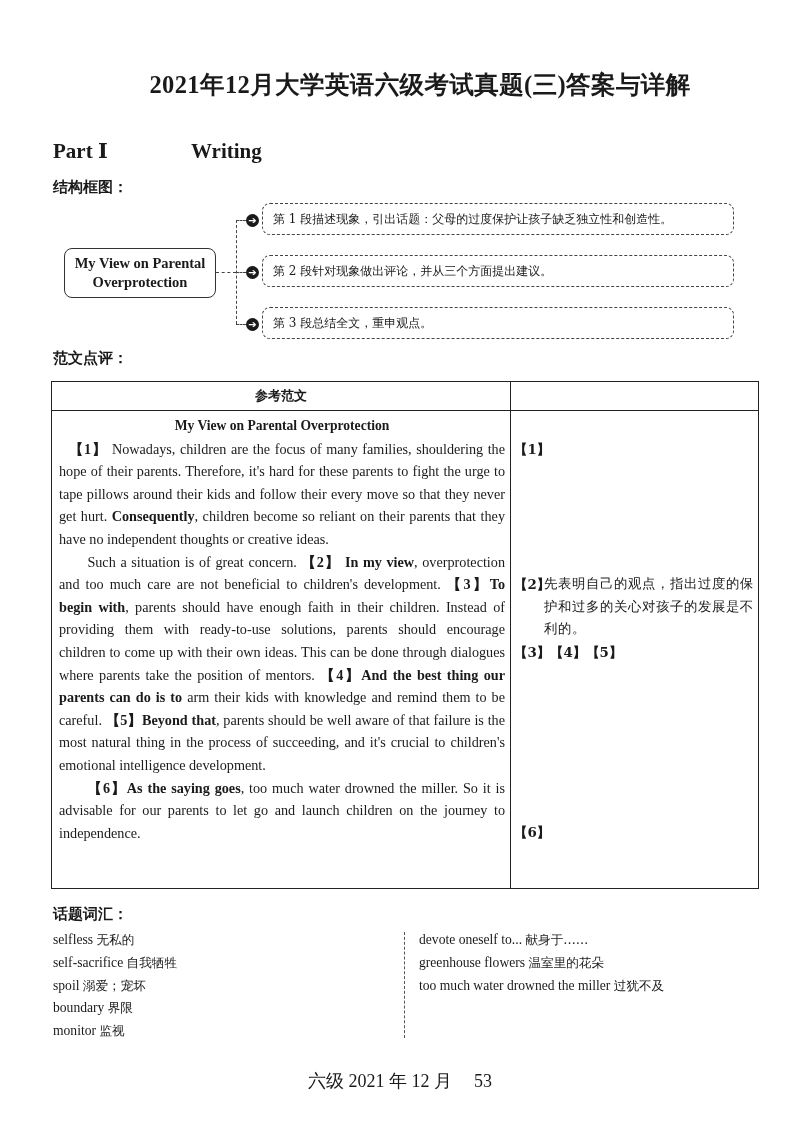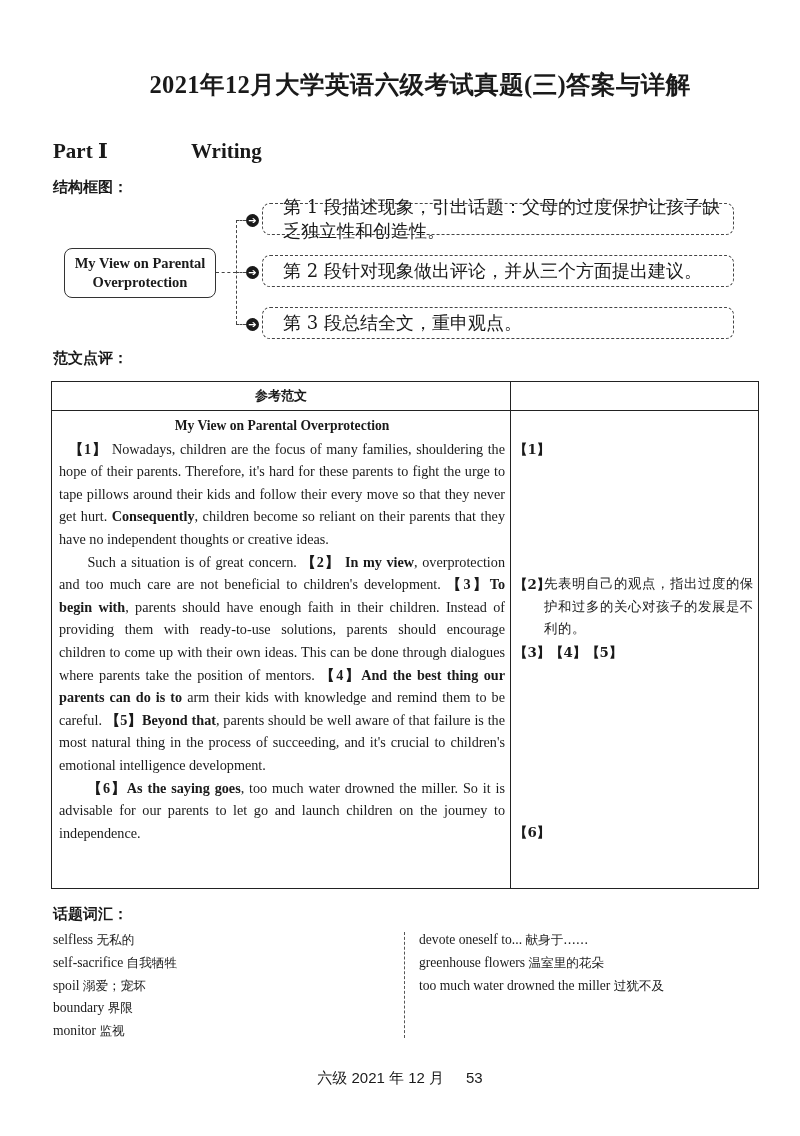--- a/index.html
+++ b/index.html
@@ -33,22 +33,22 @@
     .flow-hline { position: absolute; border-top: 1.3px dashed #444; height: 0; }
     .flow-vline { position: absolute; border-left: 1.3px dashed #444; width: 0; }
     .flow-arrow {
       position: absolute; width: 13px; height: 13px; border-radius: 50%;
       background: #1a1a1a; color: #fff; font-size: 10px; line-height: 13px;
       text-align: center; font-family: "DejaVu Sans", sans-serif; font-weight: bold;
     }
     .flow-box {
       position: absolute; left: 262px; width: 472px; height: 32px;
       border: 1.3px dashed #444; border-radius: 8px;
-      display: flex; align-items: center; padding-left: 20px; box-sizing: border-box;
-      font-size: 18px; font-family: "DejaVu Serif", "Liberation Serif", serif;
+      display: flex; align-items: center; padding-left: 10px; box-sizing: border-box;
+      font-size: 12px; font-family: "DejaVu Serif", "Liberation Serif", serif;
     }
     
     .essay-table {
       position: absolute; left: 51px; top: 381px; width: 708px; height: 508px;
       border: 1.4px solid #222; box-sizing: border-box;
     }
     .table-head {
       position: absolute; left: 0; top: 0; width: 100%; height: 29px;
       border-bottom: 1.2px solid #222; box-sizing: border-box;
       font-family: "DejaVu Sans", sans-serif; font-weight: bold; font-size: 13px; text-decoration: underline;
@@ -70,21 +70,21 @@
     }
     .comment { position: absolute; left: 0; width: 240px; }
     .comment .tag { position: absolute; left: 0; top: 0; font-weight: bold; }
     .comment .body { margin-left: 30px; letter-spacing: 0.6px; }
     
     .vocab-col { position: absolute; font-size: 13.6px; line-height: 22.8px; }
     .vocab-col .zh { font-family: "DejaVu Serif", serif; font-size: 12.6px; }
     .vocab-divider { position: absolute; left: 404px; top: 932px; height: 106px; border-left: 1.3px dashed #555; }
     .footer {
       position: absolute; left: 0; top: 1069px; width: 800px; text-align: center;
-      font-size: 15px; font-family: Liberation Sans, sans-serif;
+      font-size: 18px; font-family: Liberation Serif, serif;
     }
     .footer .page-num { margin-left: 22px; }
   </style>
 </head>
 <body>
 
 <div class="page-title">2021年12月大学英语六级考试真题(三)答案与详解</div>
 
 <div class="part-header">
   <span class="part-label">Part Ⅰ</span><span>Writing</span>

